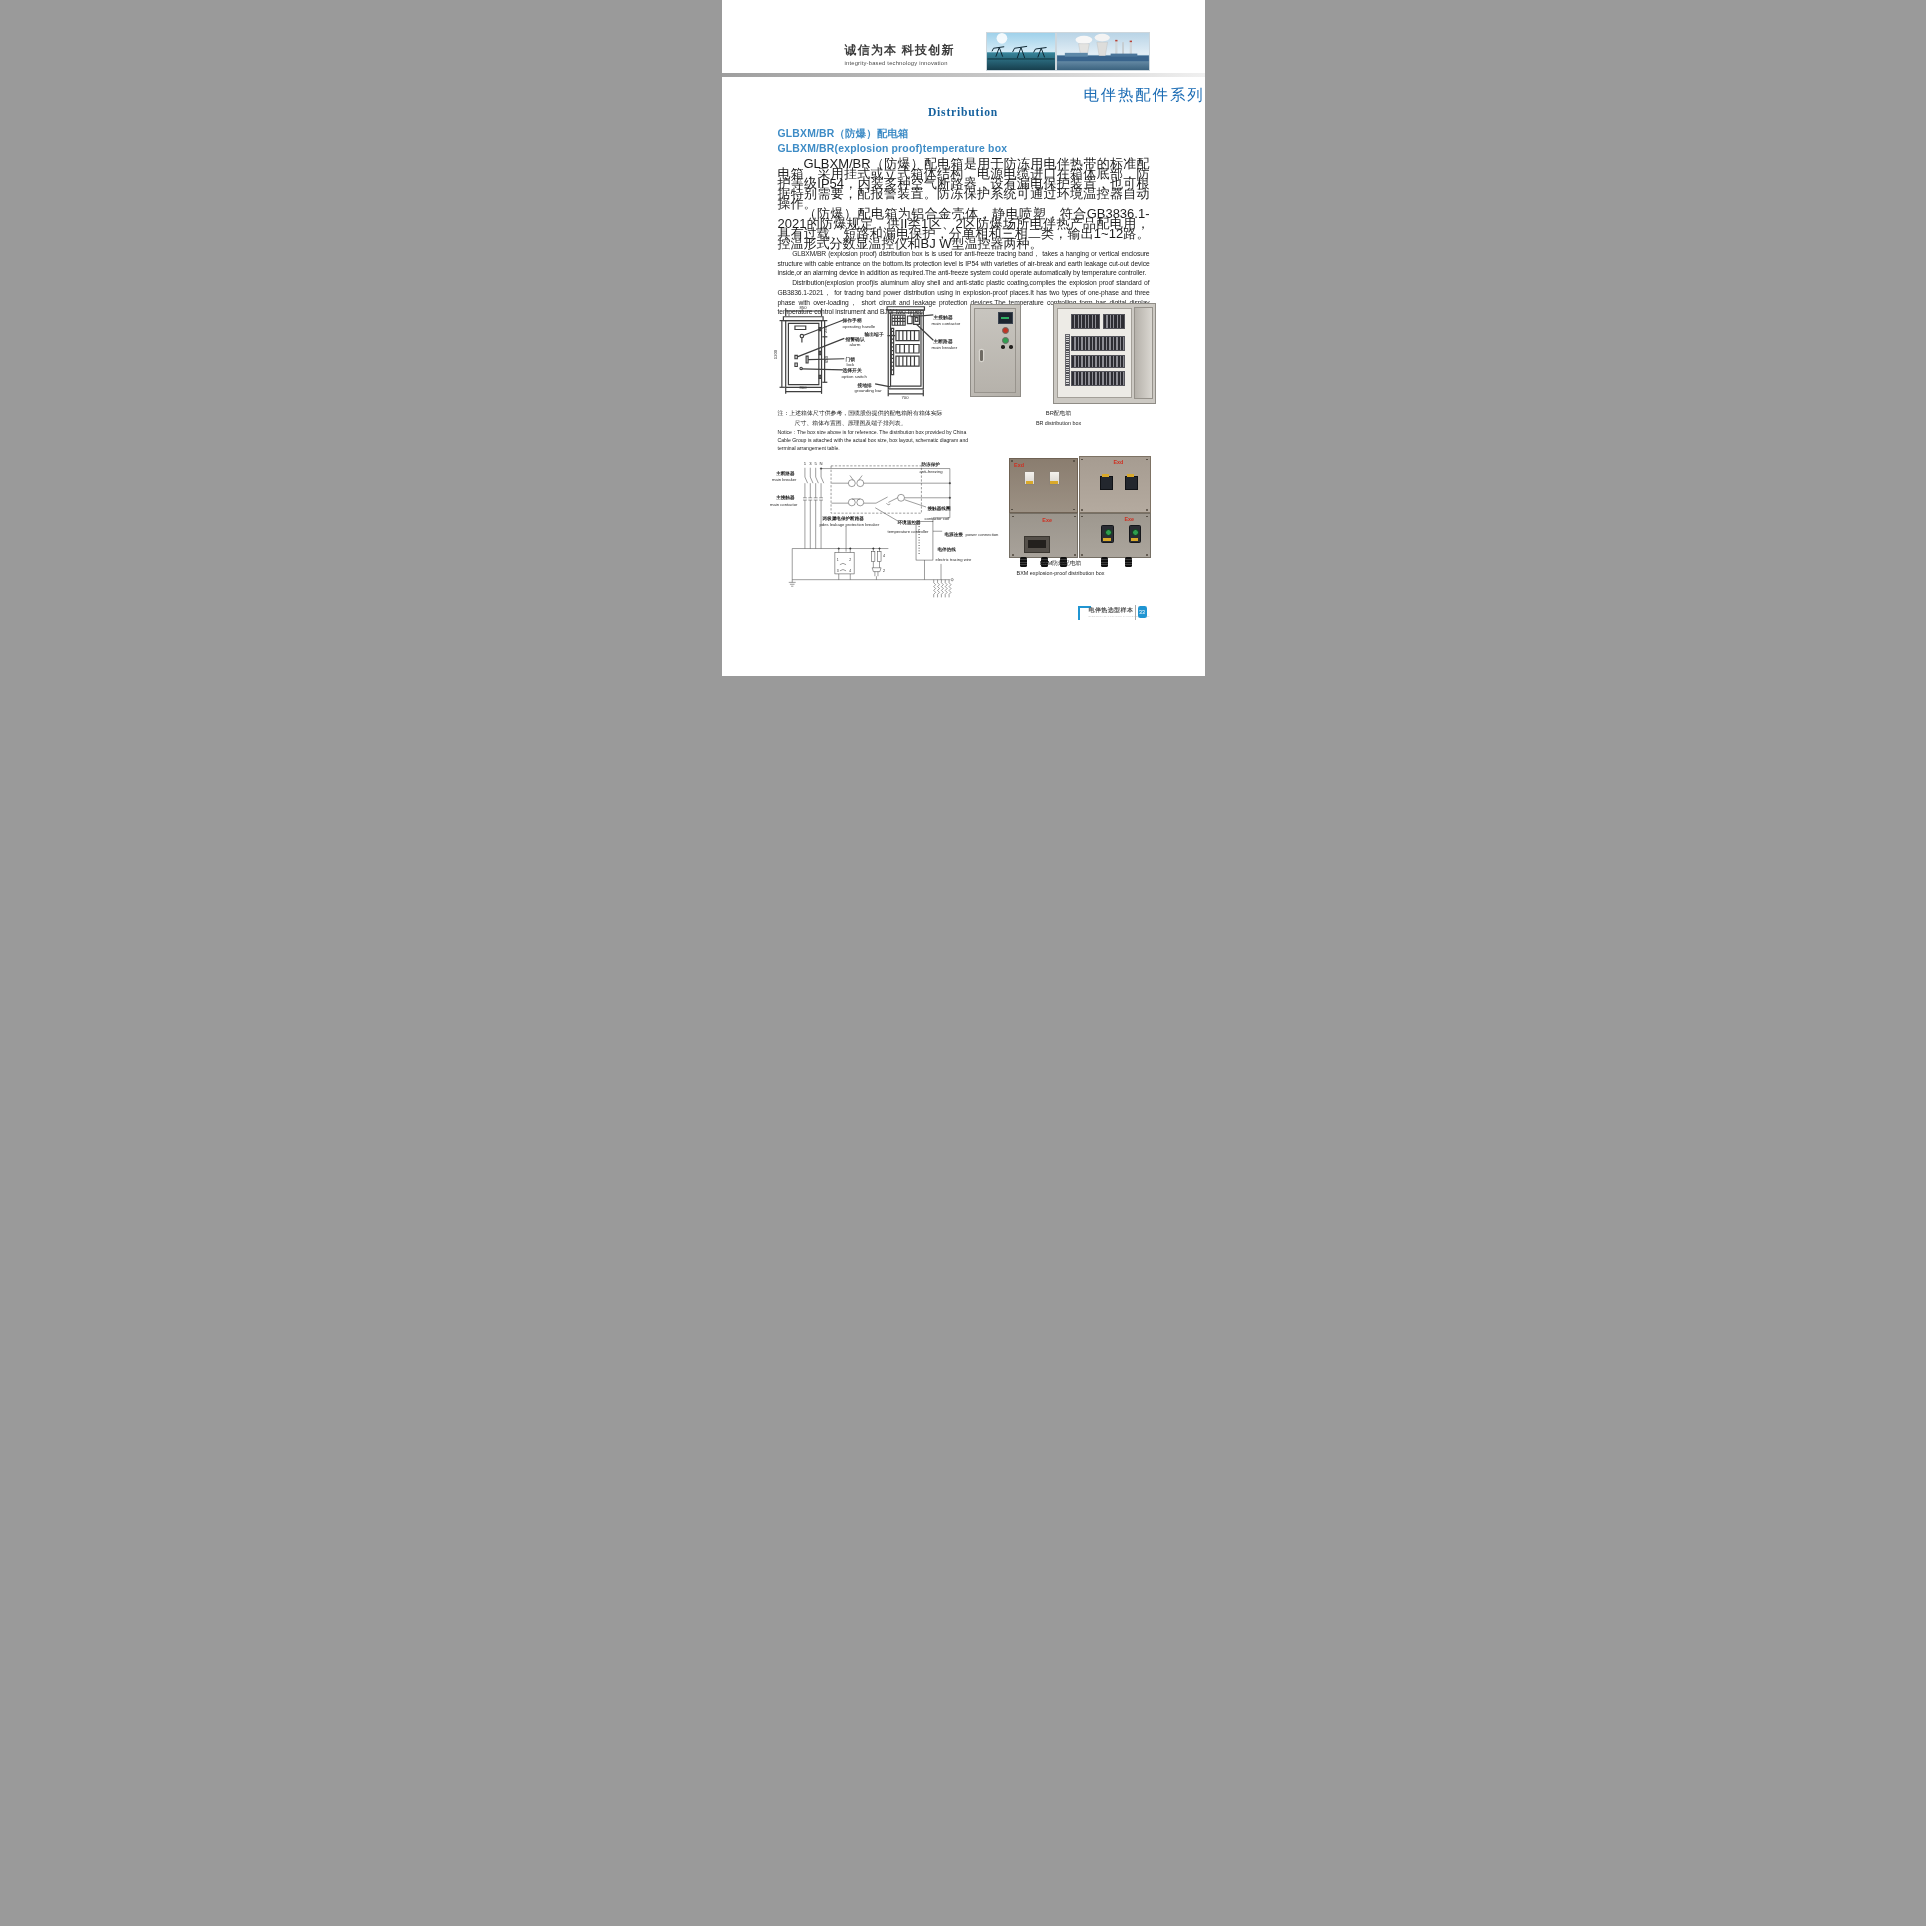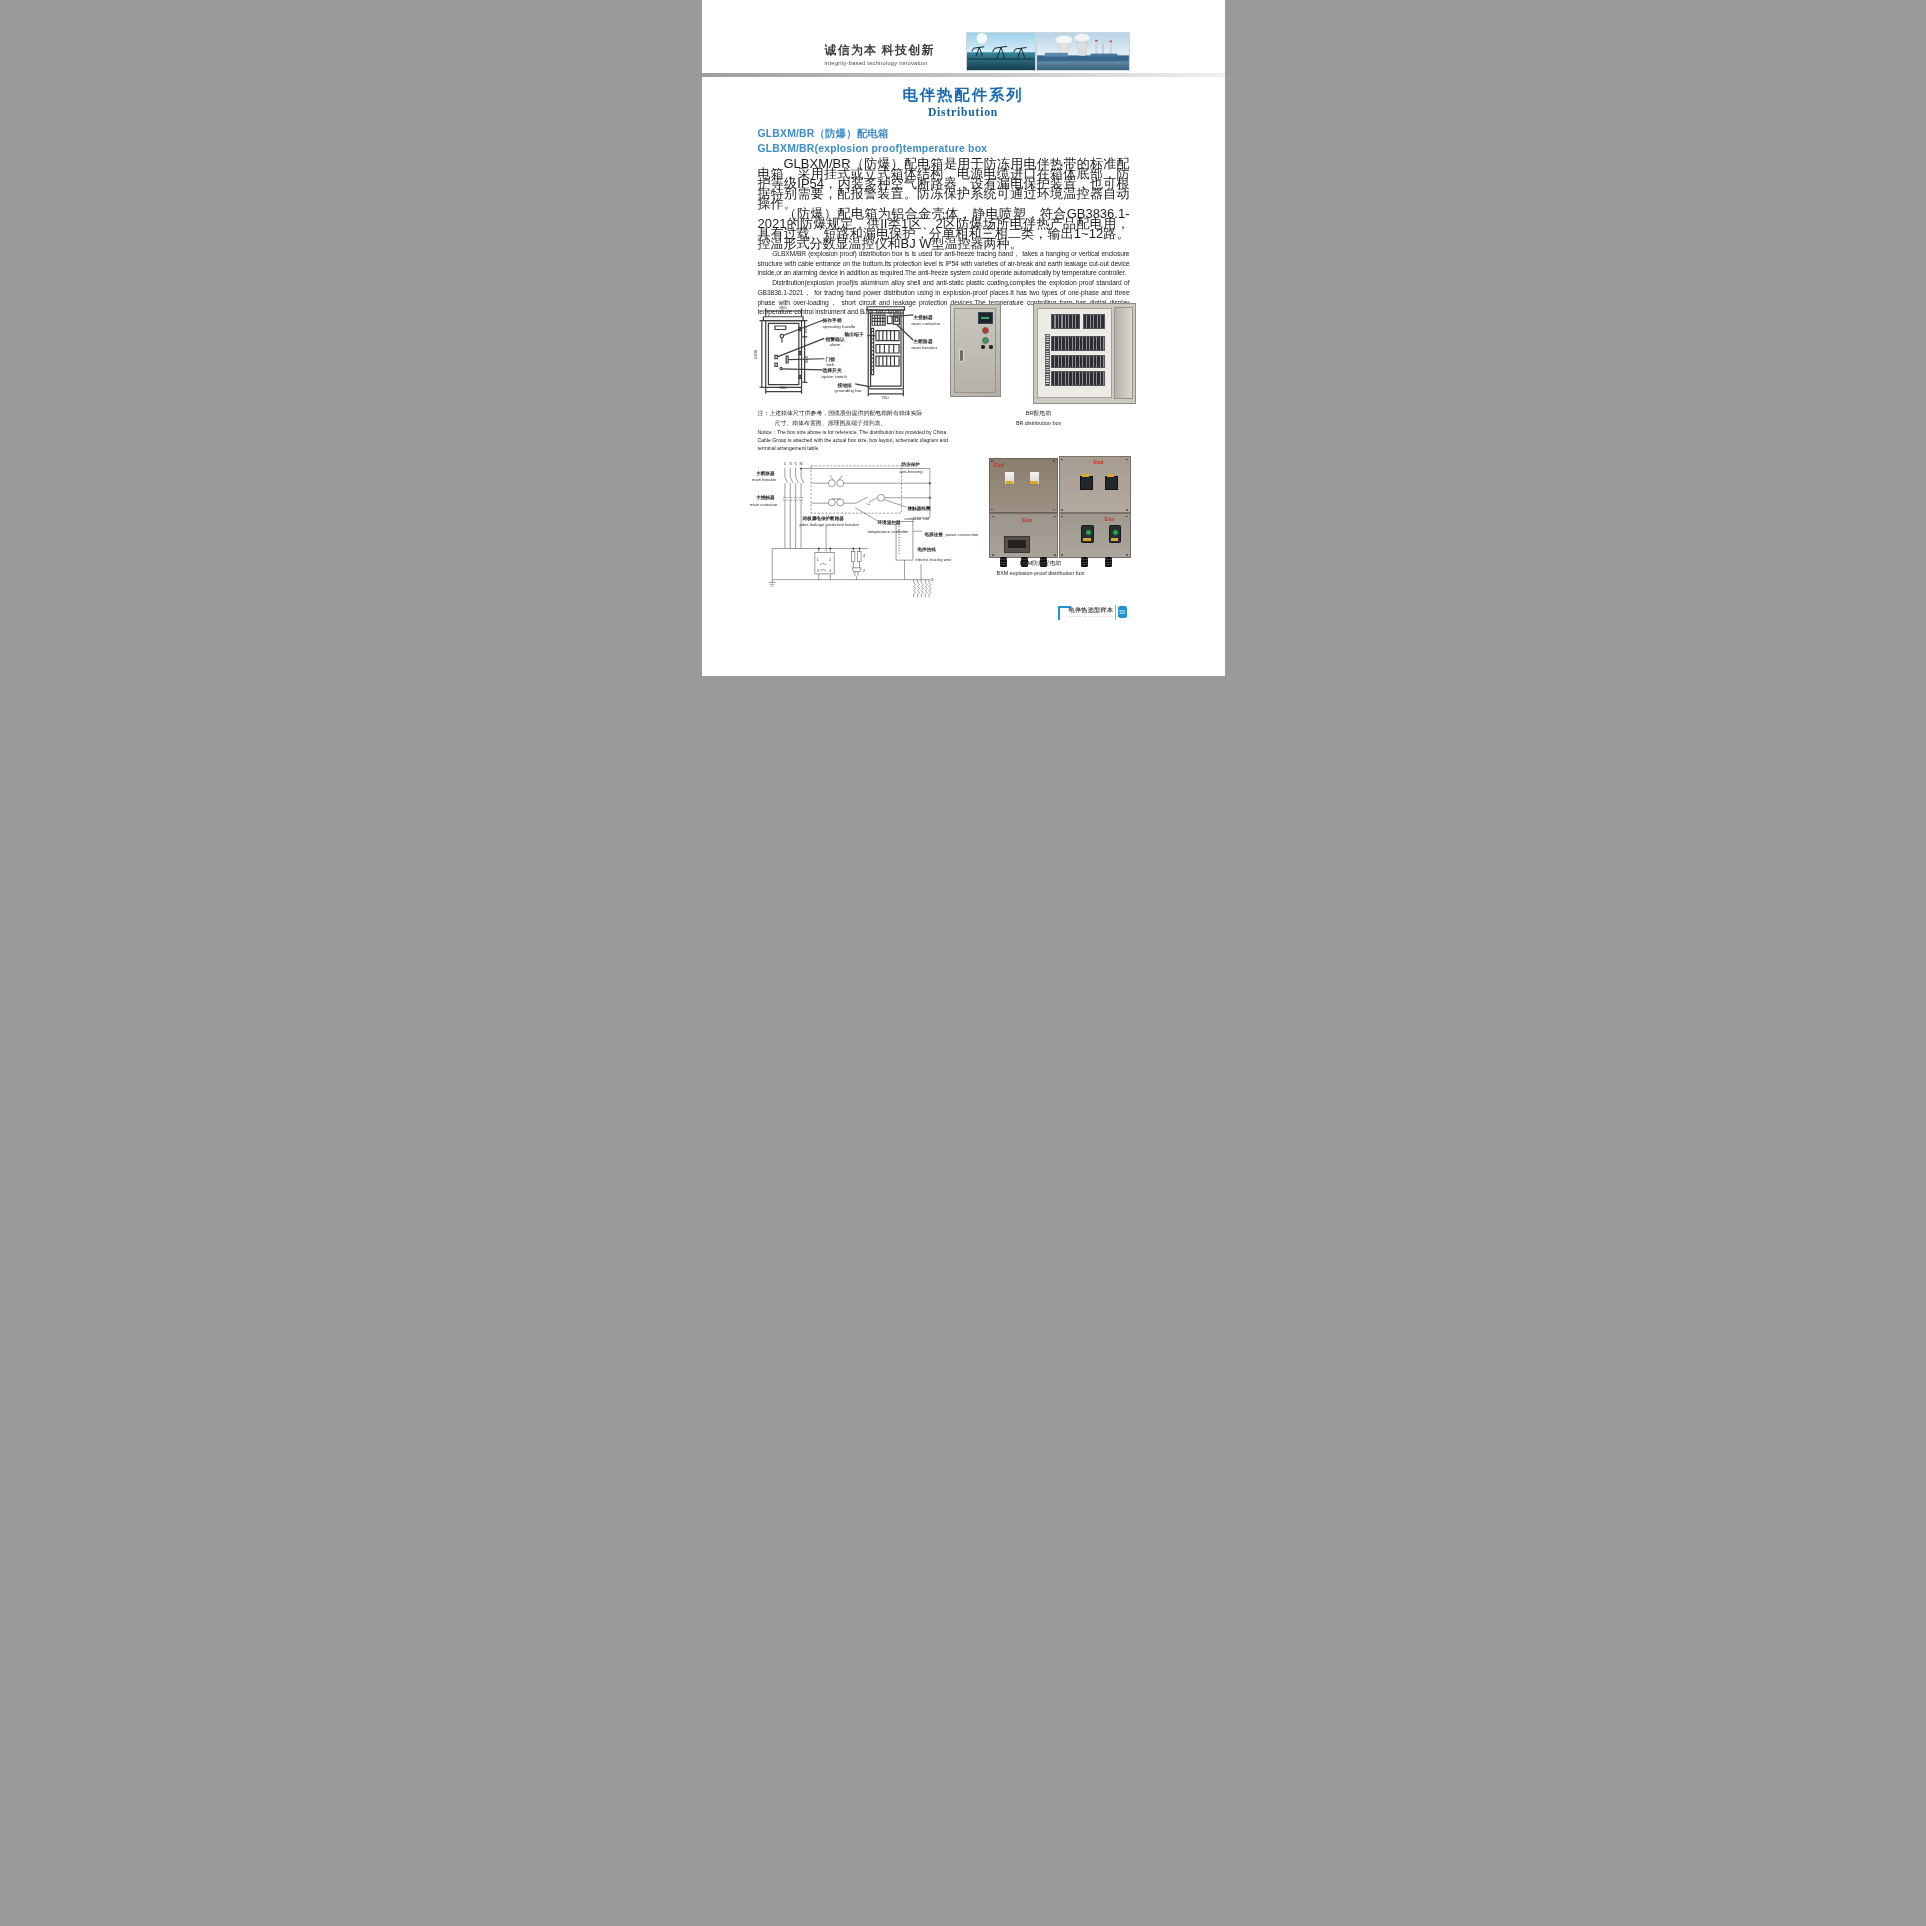--- a/index.html
+++ b/index.html
@@ -1,26 +1,26 @@
 <!DOCTYPE html>
 <html style="font-size:6.2px"><head>
 <meta charset="utf-8">
 <style>
   html,body{margin:0;padding:0;background:#9a9a9a;}
   .page{position:relative;width:483px;height:676px;margin:0 auto;background:#ffffff;
-        font-family:"Liberation Sans","DejaVu Sans",sans-serif;color:#1c1c1c;overflow:hidden;padding-left:40px;}
+        font-family:"Liberation Sans","DejaVu Sans",sans-serif;color:#1c1c1c;overflow:hidden;}
   
   .slogan-zh{position:absolute;left:123px;top:42px;font-size:12px;font-weight:bold;color:#3c3c3c;letter-spacing:1.2px;}
   .slogan-en{position:absolute;left:123px;top:60px;font-size:5.8px;color:#4a4a4a;letter-spacing:0.2px;}
   .photo{position:absolute;top:32px;height:37px;overflow:hidden;border:0.4px solid #cdd6dc;}
   .photo.oilfield{left:264px;width:68px;background:linear-gradient(180deg,#9fd1ea 0%,#d6ecf7 52%,#37859b 53%,#173f4e 100%);}
   .photo.powerplant{left:334px;width:92px;background:linear-gradient(180deg,#b9d4e6 0%,#e2eef6 58%,#7fa3bd 60%,#3c637f 100%);}
   .grey-bar{position:absolute;left:0;top:73px;width:100%;height:3.9px;background:linear-gradient(90deg,#9e9e9e,#c6c6c6 55%,#f0f0f0);}
   
-  .title-zh{position:absolute;left:0;top:85px;width:100%;text-align:center;font-size:15.4px;font-weight:bold;color:#1b6cb4;letter-spacing:1.9px;}
+  .title-zh{position:absolute;left:0;top:85px;width:100%;text-align:right;font-size:15.4px;font-weight:normal;color:#1b6cb4;letter-spacing:1.9px;}
   .title-en{position:absolute;left:0;top:106px;width:100%;text-align:center;font-family:"Liberation Serif","DejaVu Serif",serif;
             font-size:11.6px;font-weight:bold;color:#17629e;letter-spacing:0.8px;}
   .heading{position:absolute;left:56px;top:127px;font-size:10.4px;font-weight:bold;color:#3e8cc6;line-height:14.6px;letter-spacing:0.2px;}
   
   .text-block{position:absolute;left:56px;width:372px;top:159px;text-align:justify;}
   .text-block p{margin:0;}
   p.zh{font-size:13px;line-height:10px;text-indent:2em;}
   p.en{font-size:6.7px;line-height:9.7px;text-indent:2.2em;letter-spacing:-0.1px;}
   
   .tech-drawing{position:absolute;left:56px;top:302px;}

